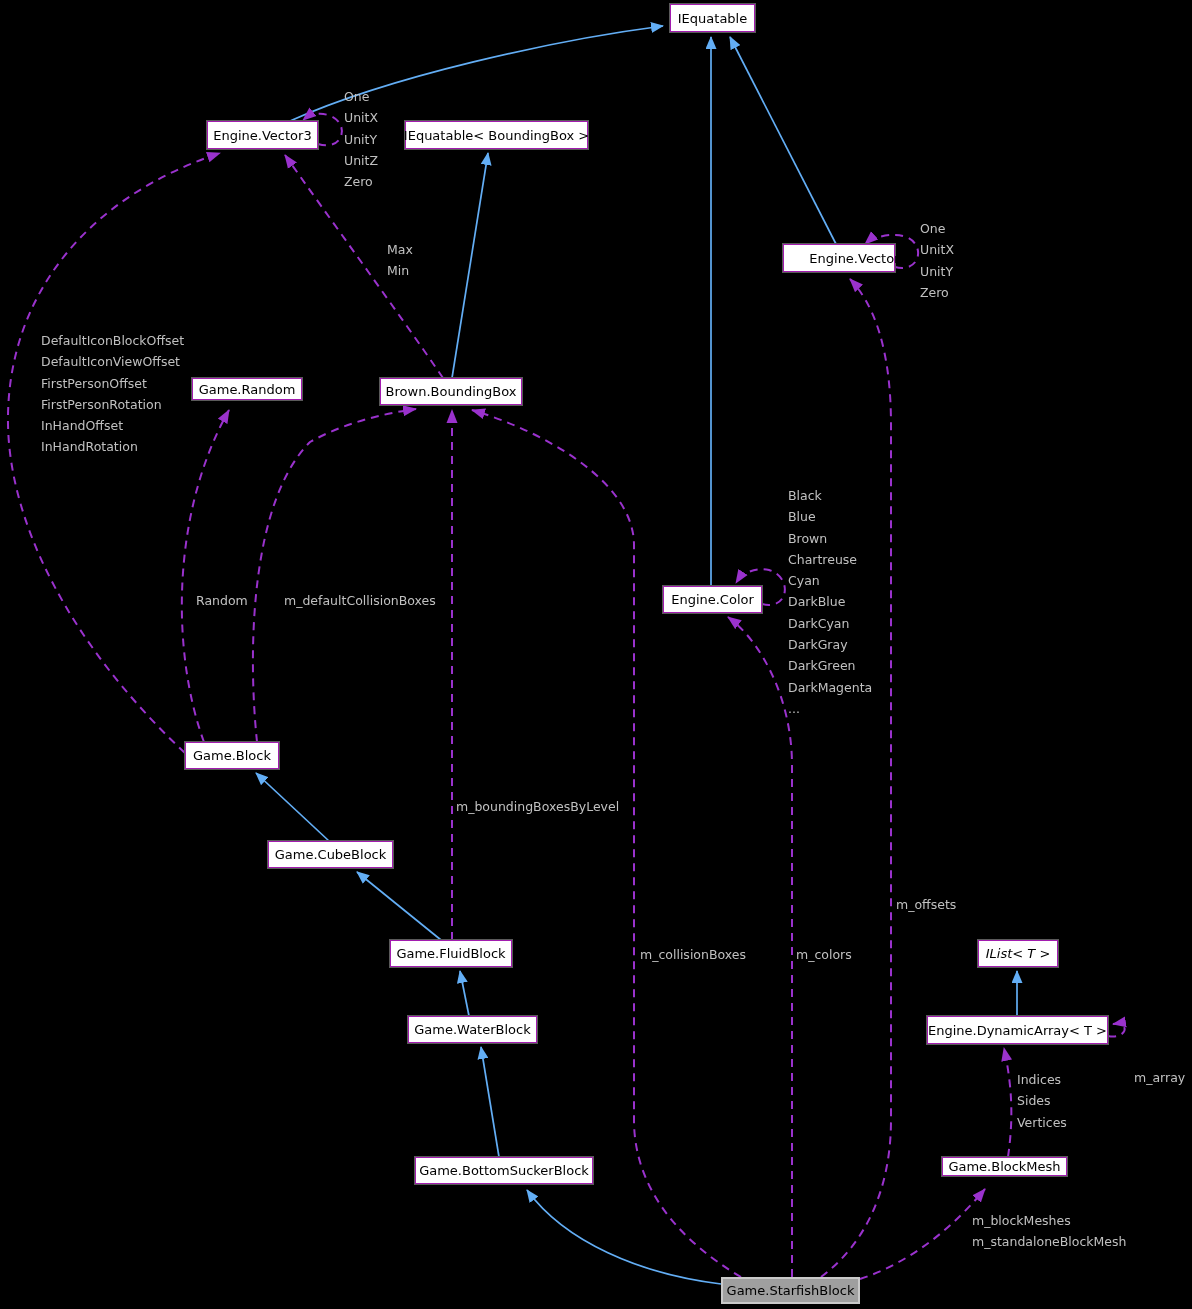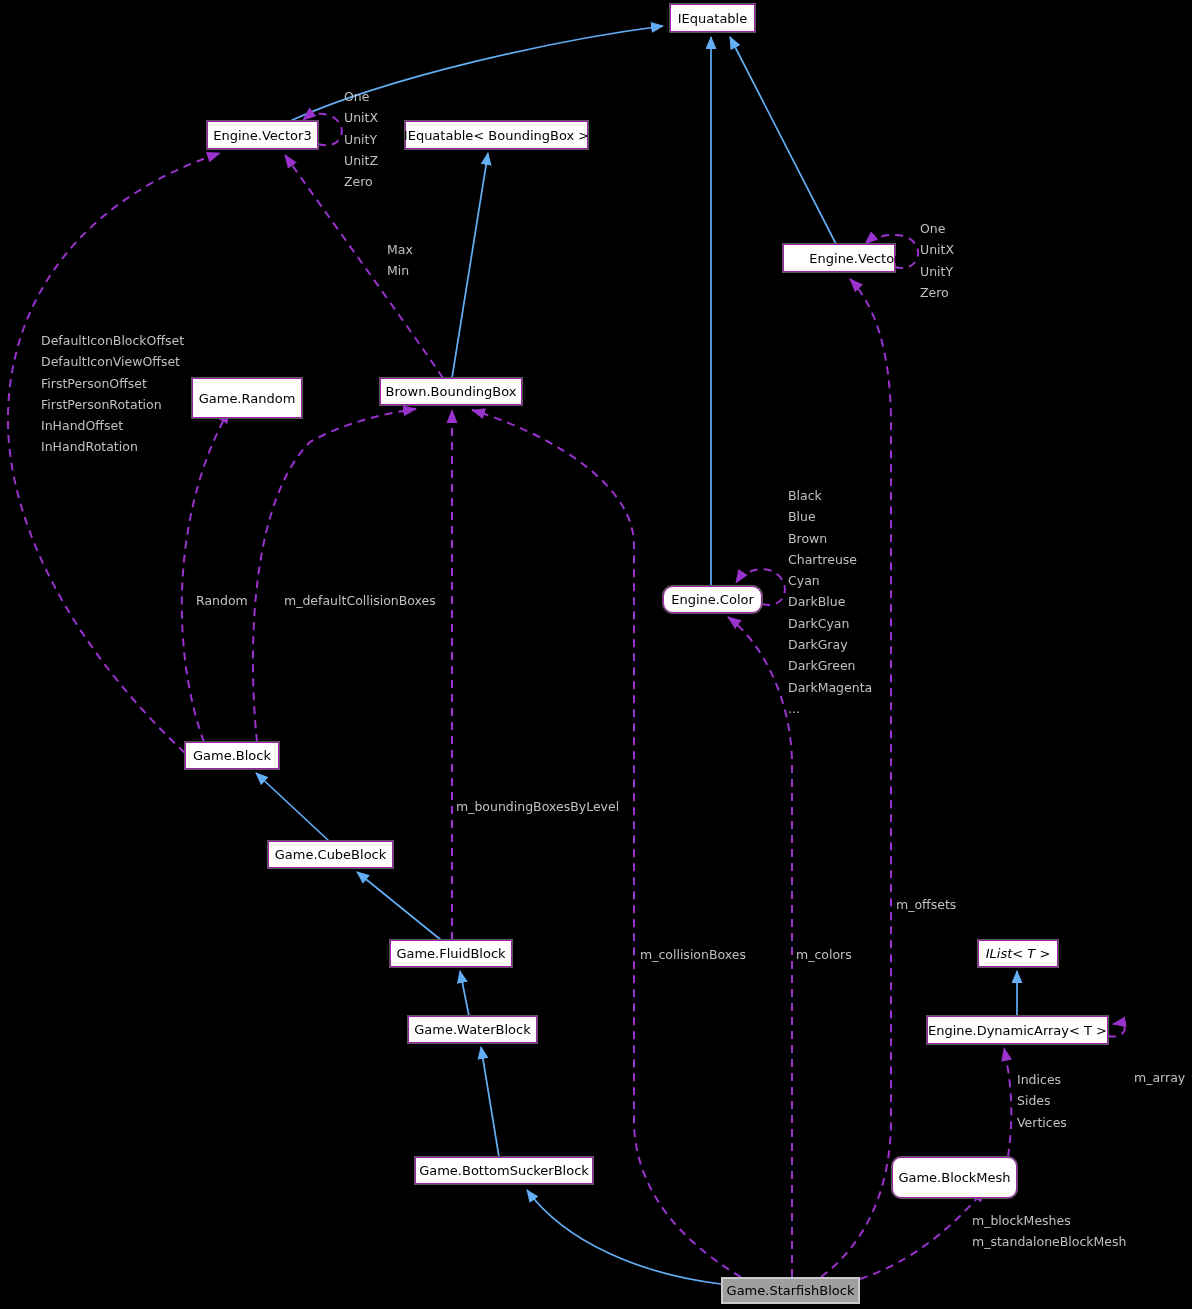--- a/index.html
+++ b/index.html
@@ -136,26 +136,26 @@
       <div class="edge-label" style="left: 972px; top: 1210px;">
         <div>m_blockMeshes</div>
         <div>m_standaloneBlockMesh</div>
       </div>
     </div>
   <div id="nodes-layer">
       <div class="node" style="left: 670px; top: 4px; width: 85px; height: 28px;">IEquatable</div>
       <div class="node" style="left: 207px; top: 121px; width: 111px; height: 28px;">Engine.Vector3</div>
       <div class="node" style="left: 405px; top: 121px; width: 183px; height: 28px;">IEquatable&lt; BoundingBox &gt;</div>
       <div class="node" style="left: 783px; top: 244px; width: 112px; height: 28px; padding-left: 39px;">Engine.Vector2</div>
-      <div class="node" style="left: 192px; top: 378px; width: 110px; height: 40px;">Game.Random</div>
+      <div class="node" style="left: 192px; top: 378px; width: 110px; height: 22px;">Game.Random</div>
       <div class="node" style="left: 380px; top: 378px; width: 142px; height: 27px;">Brown.BoundingBox</div>
-      <div class="node" style="left: 663px; top: 586px; width: 99px; height: 27px; border-radius: 10px;">Engine.Color</div>
+      <div class="node" style="left: 663px; top: 586px; width: 99px; height: 27px;">Engine.Color</div>
       <div class="node" style="left: 185px; top: 742px; width: 94px; height: 27px;">Game.Block</div>
       <div class="node" style="left: 268px; top: 841px; width: 125px; height: 27px;">Game.CubeBlock</div>
       <div class="node" style="left: 390px; top: 940px; width: 122px; height: 27px;">Game.FluidBlock</div>
       <div class="node" style="left: 408px; top: 1016px; width: 129px; height: 27px;">Game.WaterBlock</div>
       <div class="node" style="left: 415px; top: 1157px; width: 178px; height: 27px;">Game.BottomSuckerBlock</div>
       <div class="node node--highlight" style="left: 721px; top: 1277px; width: 139px; height: 27px;">Game.StarfishBlock</div>
       <div class="node" style="left: 978px; top: 940px; width: 80px; height: 27px; font-style: italic;">IList&lt; T &gt;</div>
       <div class="node" style="left: 927px; top: 1016px; width: 181px; height: 28px;">Engine.DynamicArray&lt; T &gt;</div>
-      <div class="node" style="left: 892px; top: 1157px; width: 125px; height: 41px; border-radius: 9px;">Game.BlockMesh</div>
+      <div class="node" style="left: 942px; top: 1157px; width: 125px; height: 19px;">Game.BlockMesh</div>
     </div>
 </div>
 
 </body></html>

